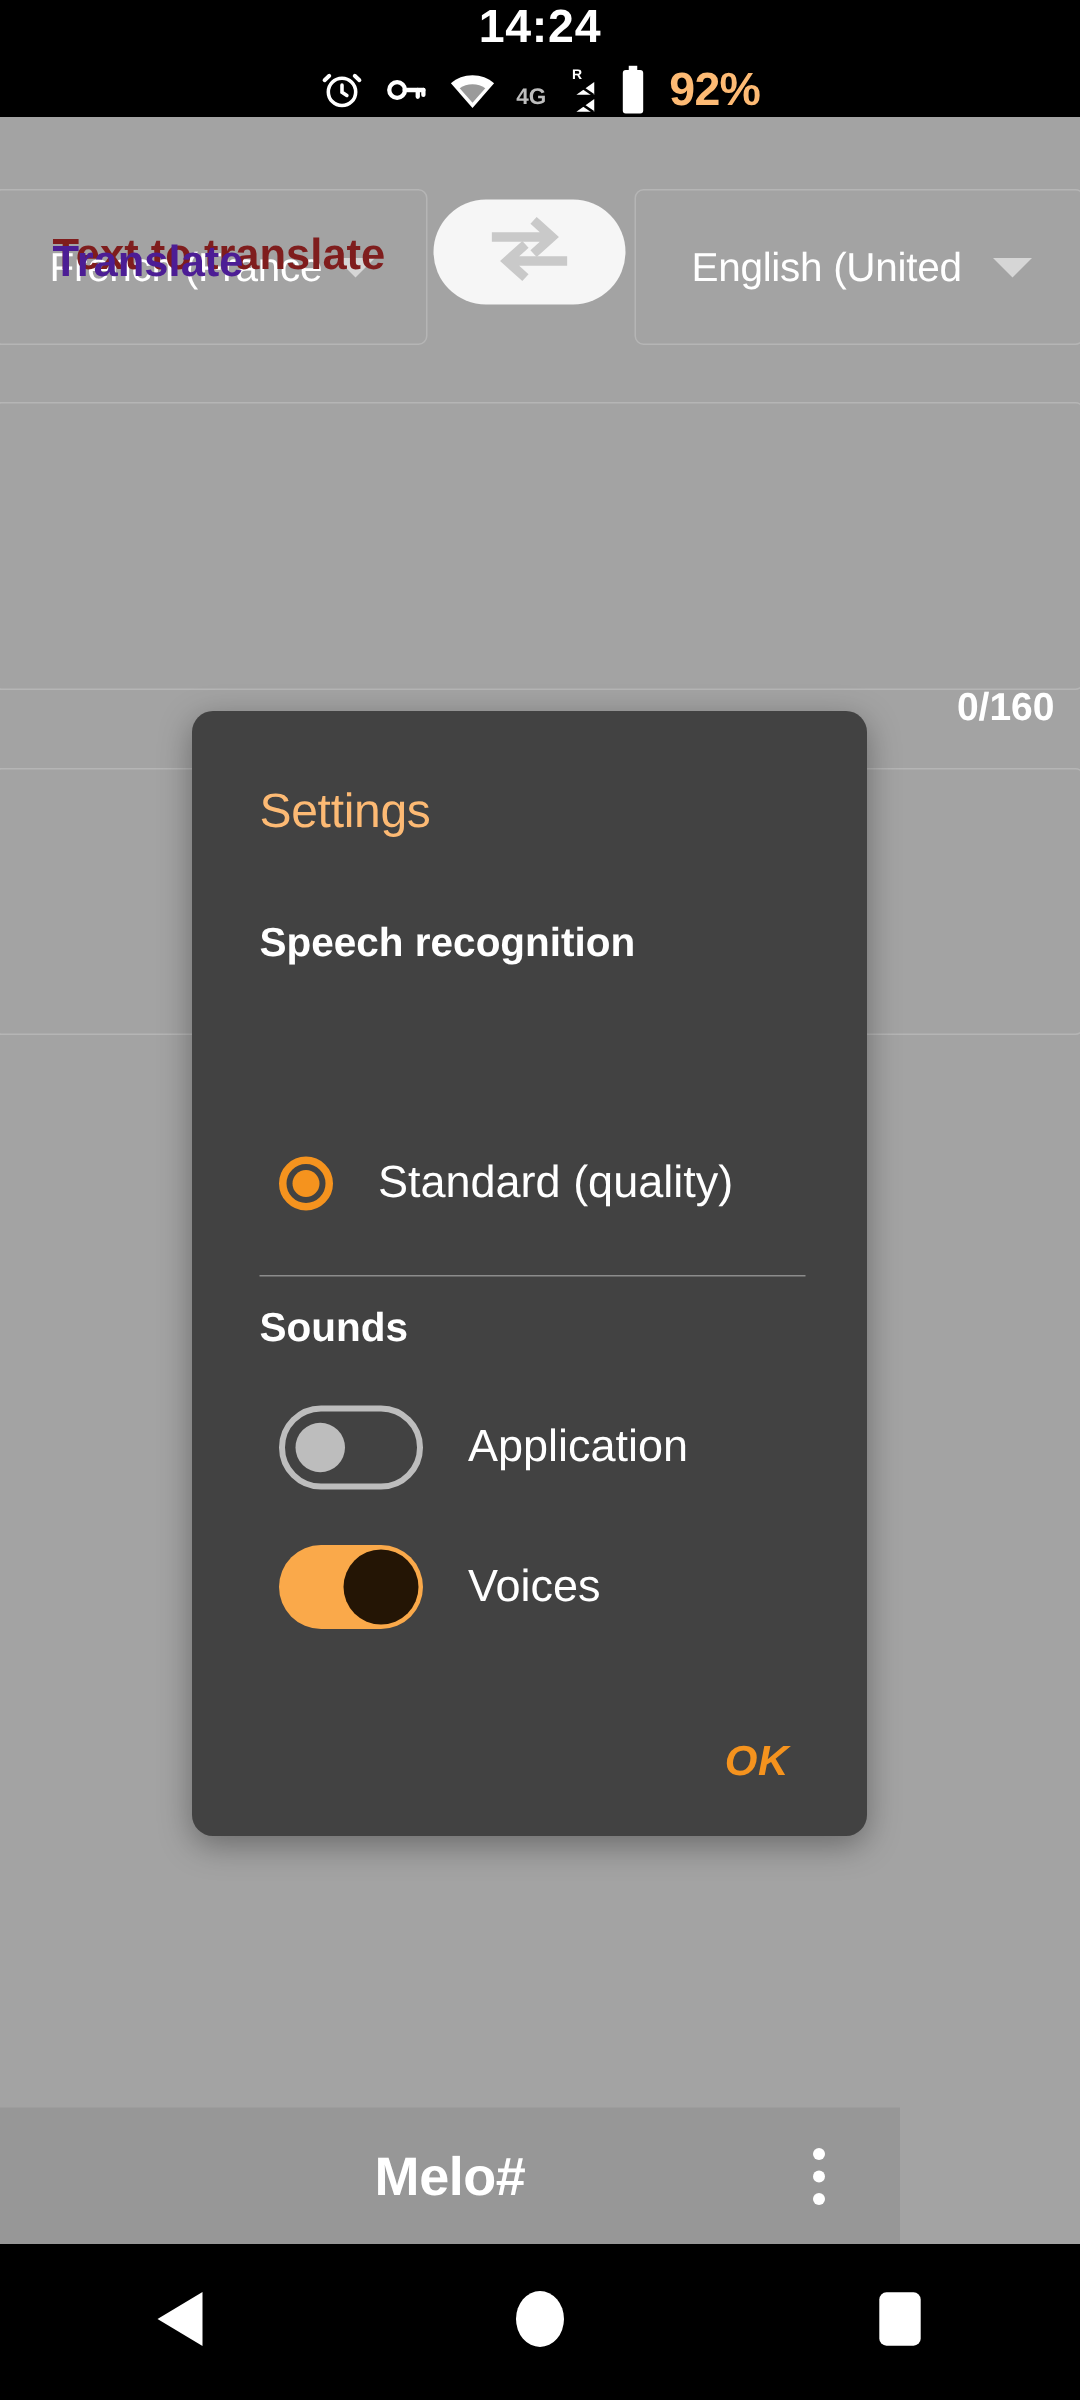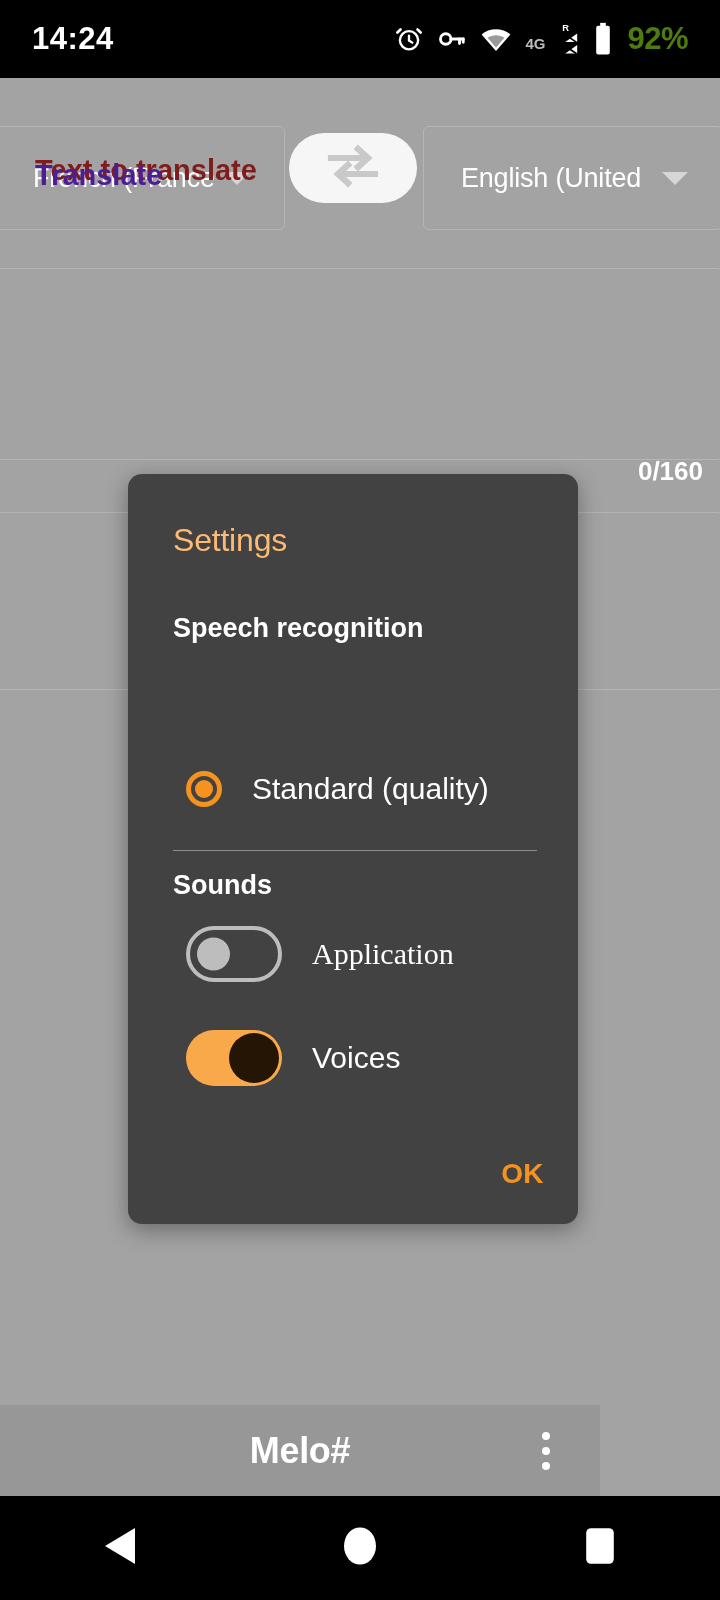--- a/index.html
+++ b/index.html
@@ -23,35 +23,36 @@
   #status-bar {
     position: absolute;
     left: 0; top: 0;
     width: 720px; height: 78px;
     background: #000000;
     display: flex;
     align-items: center;
     justify-content: space-between;
     padding: 0 32px;
     box-sizing: border-box;
+    flex-direction: column;
   }
   #status-clock {
     color: #ffffff;
     font-size: 31px;
     font-weight: bold;
     letter-spacing: 0.5px;
   }
   #status-icons {
     display: flex;
     align-items: center;
     gap: 13px;
   }
   #status-icons svg { display: block; }
   .batt-pct {
-    color: #4d7c0f;
+    color: #fdba74;
     font-size: 31px;
     font-weight: bold;
     margin-left: 1px;
     letter-spacing: -0.5px;
   }
 
   
   #app-body {
     position: absolute;
     left: 0; top: 78px;
@@ -271,21 +272,21 @@
     background: #8C8C8C;
   }
 
   .switch-row {
     position: absolute;
     left: 58px;
     display: flex;
     align-items: center;
     height: 64px;
   }
-  #switch-row-application { top: 448px; font-family: Liberation Serif, serif; }
+  #switch-row-application { top: 459px; }
   #switch-row-voices { top: 552px; }
   .switch {
     width: 96px; height: 56px;
     border-radius: 28px;
     box-sizing: border-box;
     position: relative;
     flex: none;
   }
   .switch.off {
     background: transparent;
@@ -316,26 +317,27 @@
   }
   .switch-label {
     color: #ffffff;
     font-size: 30px;
     margin-left: 30px;
     white-space: nowrap;
   }
 
   #ok-button {
     position: absolute;
-    right: 20px; bottom: 22px;
+    right: 38px; bottom: 22px;
     color: #F5931E;
     font-size: 28px;
     font-weight: bold;
     padding: 12px 14px;
     letter-spacing: 0.4px;
+    font-style: italic;
   }
 </style>
 </head>
 <body>
 
 <div id="screen">
 
   <div id="status-bar">
     <div id="status-clock">14:24</div>
     <div id="status-icons">

